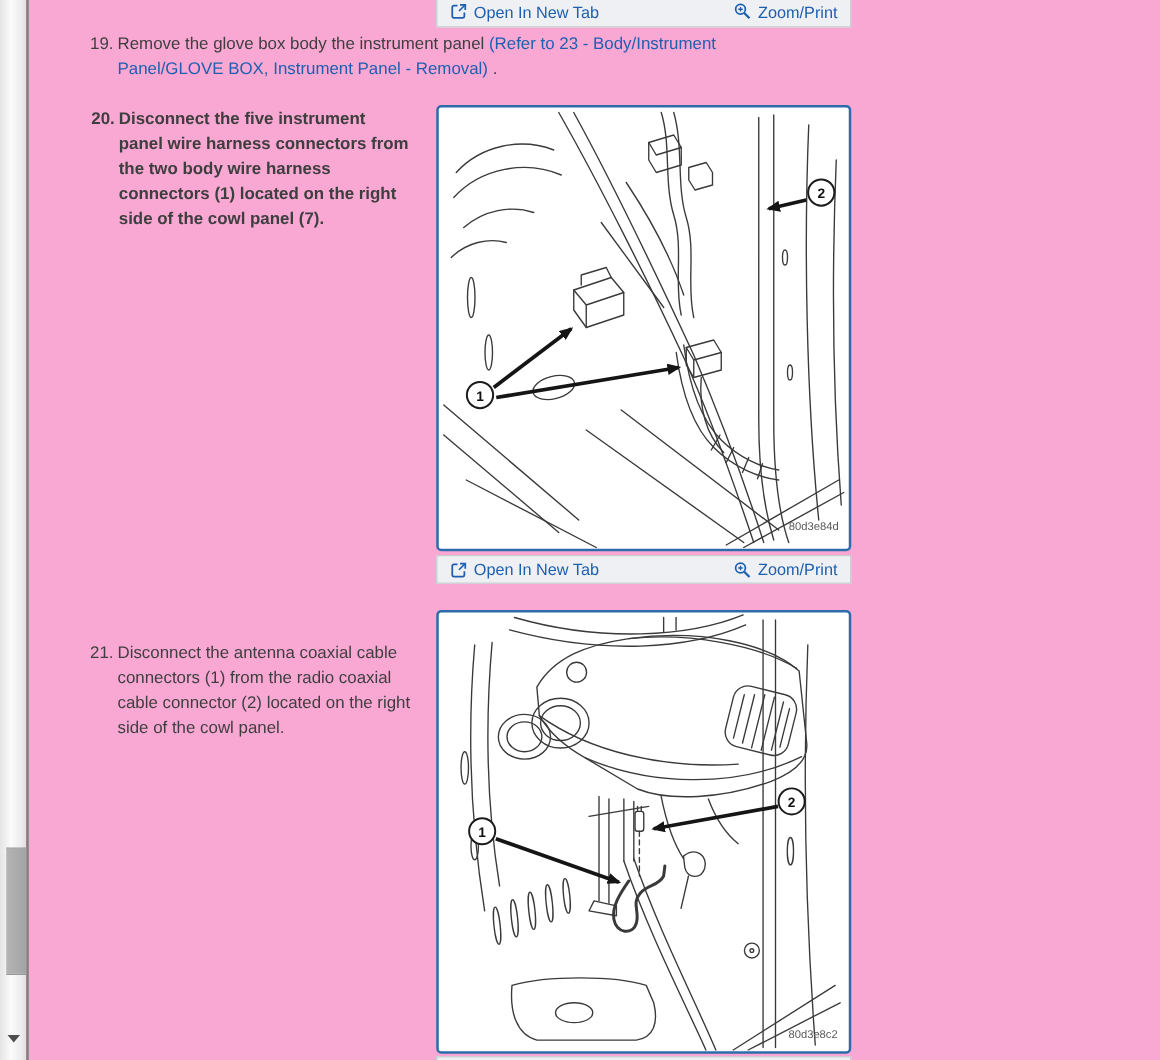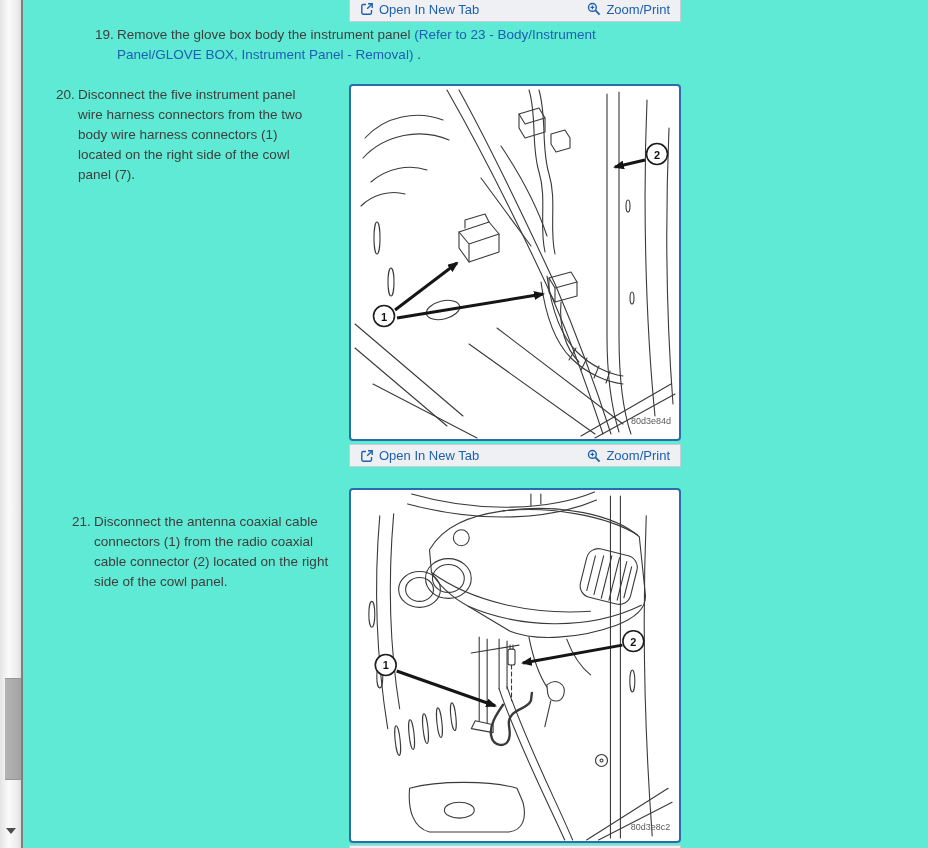--- a/index.html
+++ b/index.html
@@ -1,16 +1,16 @@
 <!DOCTYPE html>
 <html style="--link-blue: #1e5fb0; --figure-border: #2d6cab; --toolbar-bg: #eef0f3; --toolbar-border: #c9ccd0; --text: #3e3e3e; --figure-code: #5a5a5a;"><head>
 <meta charset="utf-8">
 <style>
   html,body{margin:0;padding:0;background:#fff;}
-  .screen{position:relative;width:928px;height:848px;background:#5eead4;overflow:hidden;
+  .screen{position:relative;width:928px;height:848px;background:#f9a8d4;overflow:hidden;
           font-family:"Liberation Sans",sans-serif;color:var(--text,#3e3e3e);}
 
   
   .rail{position:absolute;left:0;top:0;width:21px;height:848px;
         background:linear-gradient(to right,#e4e4e4,#fbfbfb 42%,#ececec 82%,#dedede);
         border-right:2px solid #7e7e7e;}
   .rail-thumb{position:absolute;left:5px;top:678px;width:16px;height:100px;
         background:linear-gradient(to right,#b4b4b4,#a3a3a3);border-top:1px solid #979797;border-bottom:1px solid #979797;}
   .rail-arrow{position:absolute;left:6px;top:828px;width:0;height:0;
         border-left:5px solid transparent;border-right:5px solid transparent;border-top:6px solid #4d4d4d;}
@@ -22,22 +22,22 @@
   .fig-toolbar.top-cut{top:-4px;height:26px;}
   .fig-toolbar.mid{top:444px;}
   .fig-toolbar.bottom-cut{top:845px;height:24px;}
   .tb-link{color:var(--link-blue,#1e5fb0);text-decoration:none;display:inline-flex;align-items:center;gap:5px;cursor:pointer;}
   .tb-link svg{display:block;}
 
   
   .step{position:absolute;font-size:13.5px;line-height:20px;}
   .step .step-num{position:absolute;left:0;top:0;}
   .step .step-body{display:block;padding-left:22px;}
-  .step-19{left:72px;top:25px;width:545px;margin-left:23px;}
-  .step-20{left:56px;top:85px;width:254px;}
+  .step-19{left:72px;top:25px;width:545px;}
+  .step-20{left:73px;top:85px;width:254px;font-weight:bold;}
   .step-21{left:72px;top:489px;width:274px;margin-top:23px;}
   .inline-link{color:var(--link-blue,#1e5fb0);cursor:pointer;}
 
   
   .figure{position:absolute;left:349px;width:332px;box-sizing:border-box;background:#fff;
         border:2px solid var(--figure-border,#2d6cab);border-radius:4px;}
   .figure-1{top:84px;height:357px;}
   .figure-2{top:488px;height:355px;}
   .figure svg{display:block;width:100%;height:100%;}
 

